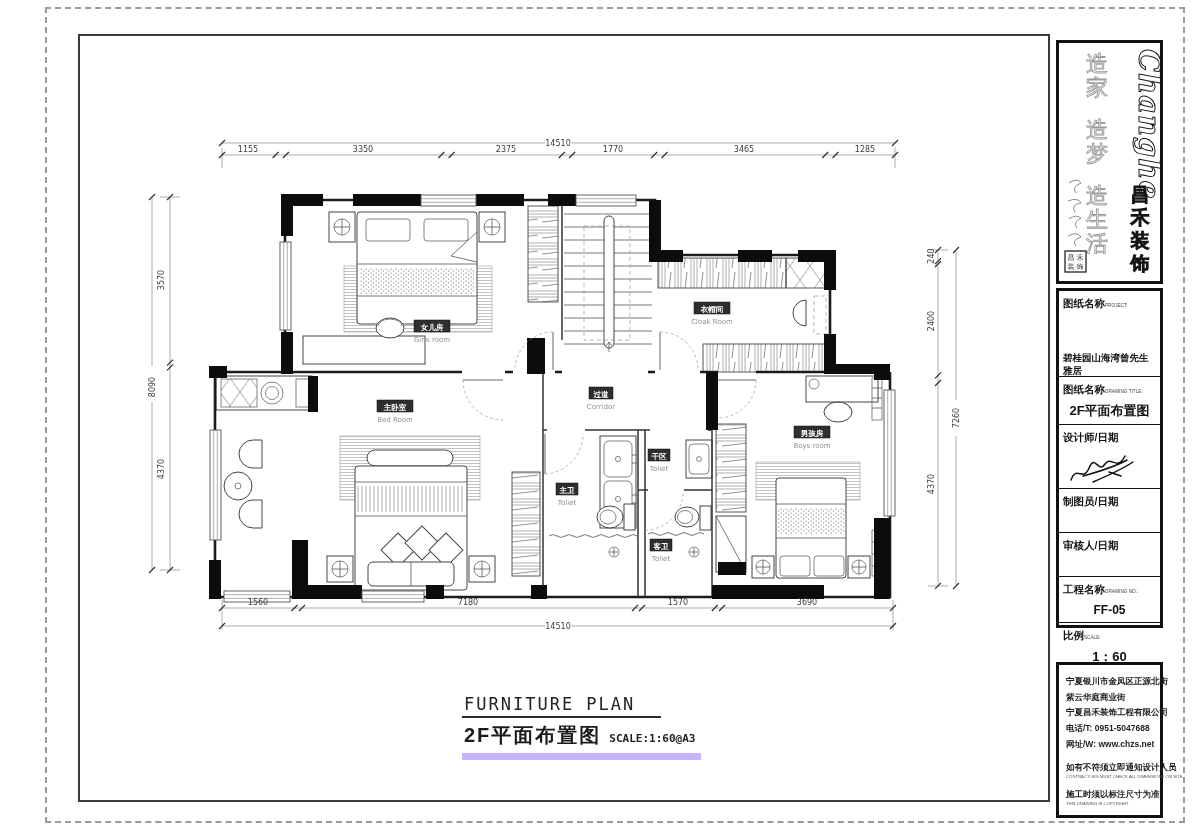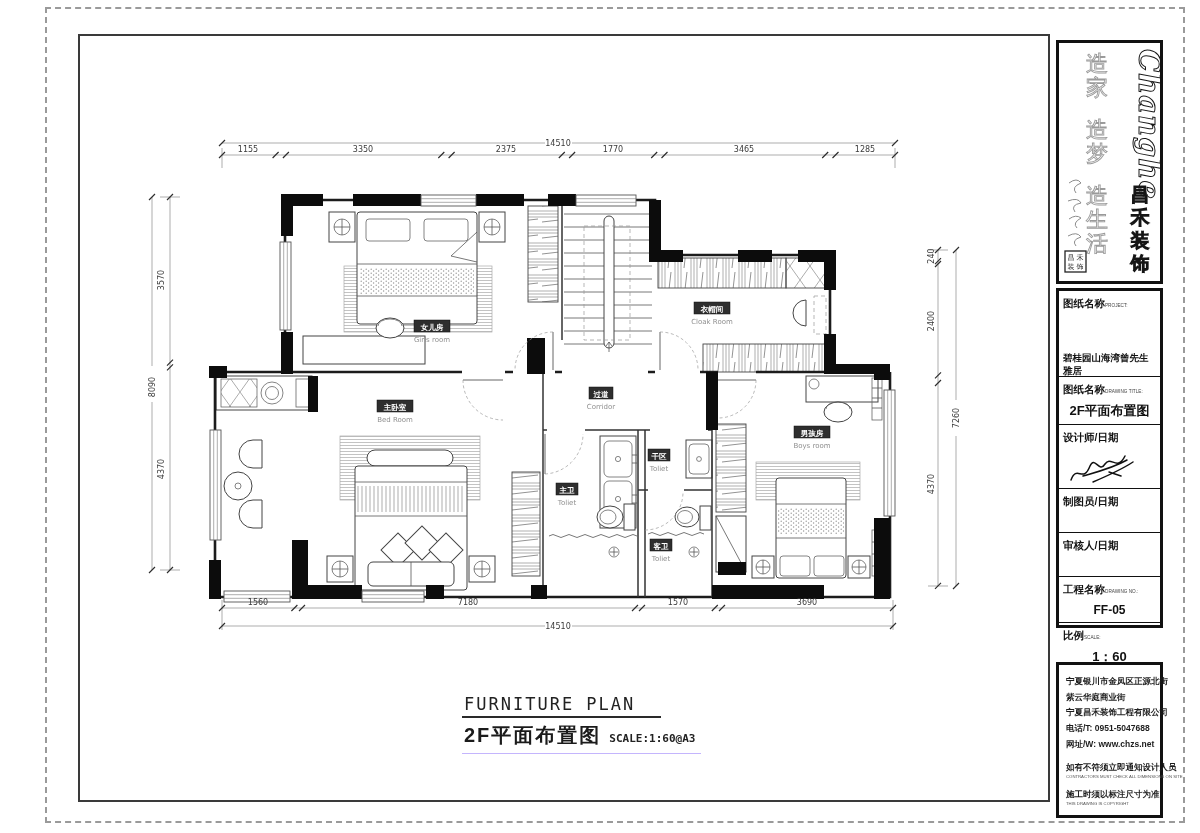--- a/index.html
+++ b/index.html
@@ -27,21 +27,21 @@
   .lblcn{font:bold 7.5px "DejaVu Sans",sans-serif;fill:#fff;text-anchor:middle;}
   .lblen{font:7px "DejaVu Sans",sans-serif;fill:#909090;text-anchor:middle;}
   .leaf{stroke:#555;stroke-width:0.9;fill:none;}
   .arc{stroke:#999;stroke-width:0.7;fill:none;stroke-dasharray:3 2.5;}
   .dash{stroke:#999;stroke-width:0.7;fill:none;stroke-dasharray:4 3;}
 
   
   .plan-title{position:absolute;left:462px;top:694px;}
   .plan-title .en{font-family:"DejaVu Sans Mono",monospace;font-size:17px;letter-spacing:2px;
         color:#222;border-bottom:2px solid #2a2a2a;padding:0 26px 2px 2px;display:inline-block;}
-  .plan-title .row2{border-bottom:1px solid #c4b5fd;padding:3px 6px 4px 2px;display:inline-block;margin-top:1px;}
+  .plan-title .row2{border-bottom:7px solid #c4b5fd;padding:3px 6px 4px 2px;display:inline-block;margin-top:1px;}
   .plan-title .cn{font-size:20px;font-weight:bold;color:#1b1b1b;letter-spacing:2px;}
   .plan-title .sc{font-family:"DejaVu Sans Mono",monospace;font-size:11px;font-weight:bold;color:#222;margin-left:8px;}
 
   
   .tb-box{position:absolute;left:1056px;width:107px;background:#fff;border:3px solid #111;box-sizing:border-box;}
   .tb-logo{top:40px;height:244px;}
   .tb-info{top:288px;height:340px;}
   .tb-addr{top:662px;height:156px;padding:9px 7px;box-sizing:border-box;}
   .tb-row{box-sizing:border-box;padding:2px 4px 0 4px;overflow:hidden;}
   .tb-row.lab{border-top:1.5px solid #111;height:20px;}

